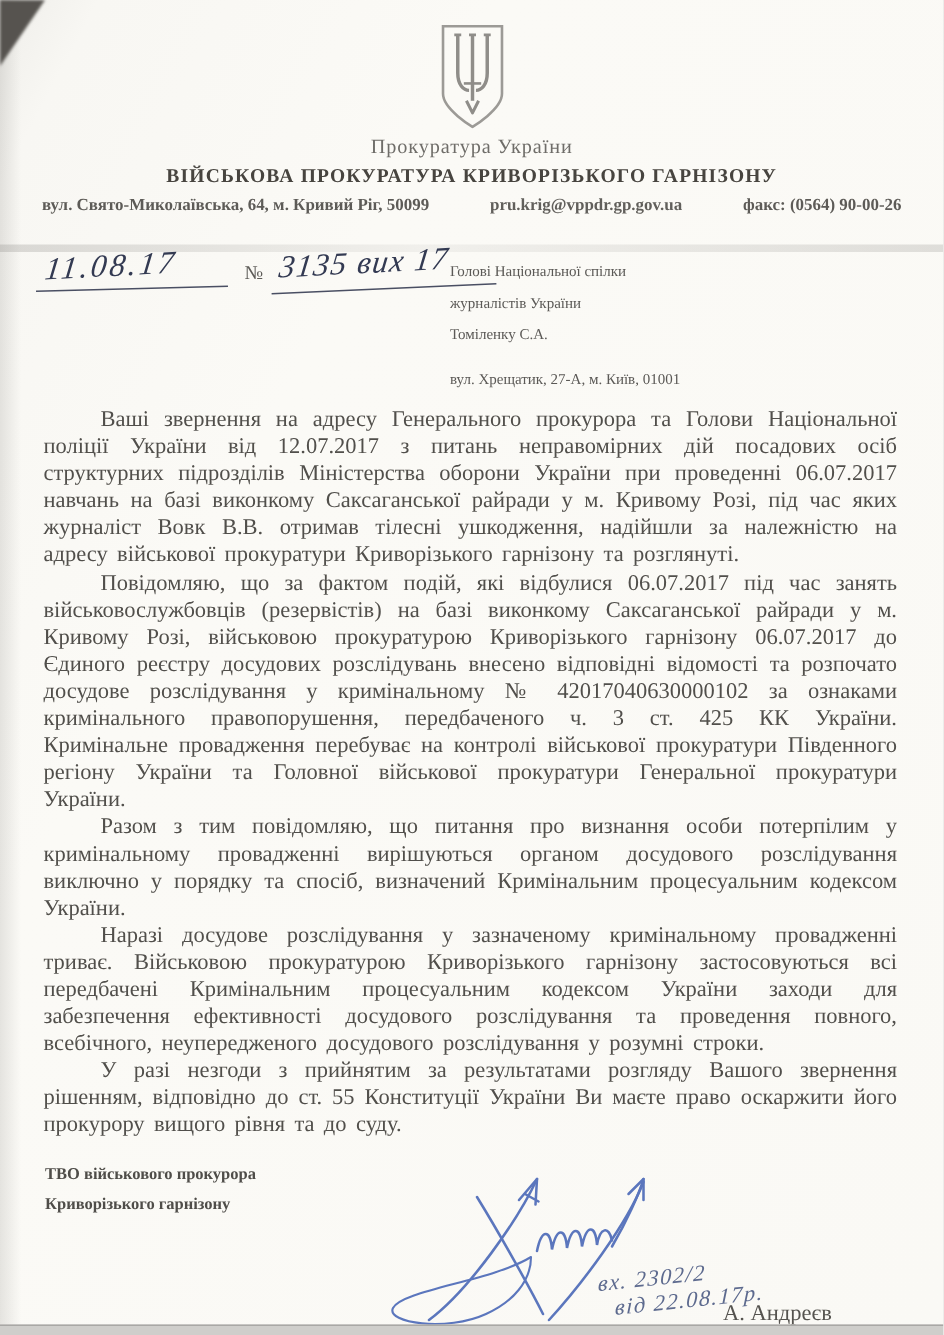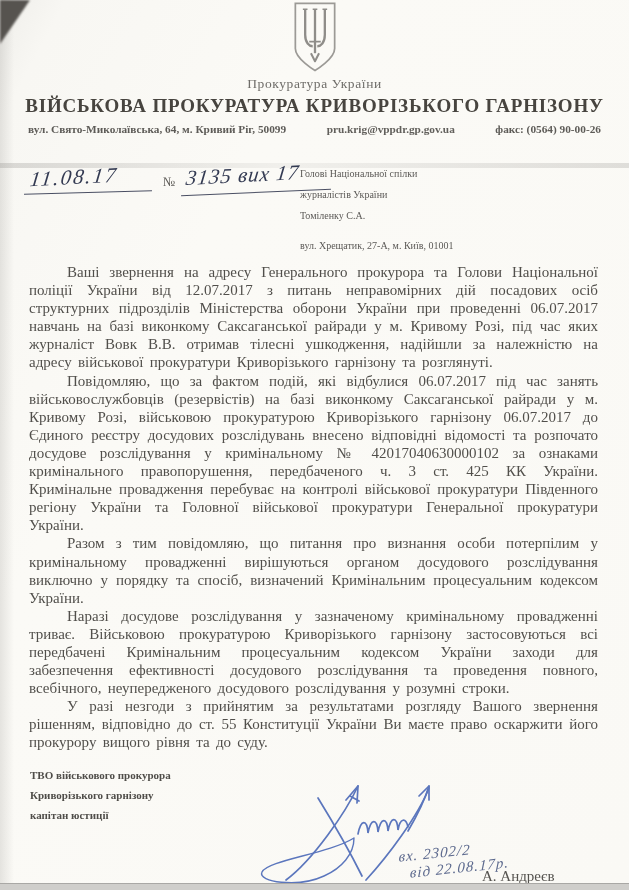--- a/index.html
+++ b/index.html
@@ -10,24 +10,24 @@
   }
   .page::before{content:"";position:absolute;left:0;top:0;width:14px;height:100%;
     background:linear-gradient(90deg,rgba(90,88,84,.14),rgba(90,88,84,0));pointer-events:none;}
   .corner-fold{position:absolute;top:0;left:0;width:0;height:0;
     border-top:44px solid #56534f;border-right:30px solid transparent;filter:blur(1px);}
   .bottom-band{position:absolute;left:0;bottom:0;width:100%;height:6px;
     background:#cfcecb;border-top:1px solid #a9a8a5;}
   .scan-streak{position:absolute;left:0;top:163px;width:100%;height:5px;
     background:linear-gradient(90deg,rgba(150,148,144,.32),rgba(150,148,144,.10) 45%,rgba(150,148,144,.28));}
 
-  .letterhead{text-align:center;}
+  .letterhead{text-align:center;padding-top:14px;}
   .emblem{display:block;margin:0 auto;}
   .org-top{font-size:13.5px;color:#6f6d69;letter-spacing:.6px;margin-top:2px;}
-  .org-line1{font-size:19px;font-weight:bold;color:#47443f;letter-spacing:.8px;margin-top:3px;}
+  .org-line1{font-size:13px;font-weight:bold;color:#47443f;letter-spacing:.8px;margin-top:3px;}
   .org-line2{font-size:17.5px;font-weight:bold;color:#47443f;letter-spacing:.8px;margin-top:1px;}
   .addr-row{display:flex;justify-content:space-between;margin:6px 28px 0 28px;
     font-size:11.3px;font-weight:bold;color:#5d5b57;}
   .addr-row .email{font-weight:bold;color:#615f5b;}
 
   .ref-area{position:absolute;left:0;top:164px;width:100%;height:36px;}
   .hw{font-style:italic;color:#333a52;}
   .hw-date{position:absolute;left:30px;top:1px;font-size:21px;transform:rotate(-3deg) skewX(-10deg);letter-spacing:2px;}
   .date-line{position:absolute;left:24px;top:28px;width:128px;border-bottom:1.7px solid #4a4f63;transform:rotate(-1.5deg);}
   .no-symbol{position:absolute;left:163px;top:10px;font-size:13px;color:#5d5b57;}
@@ -95,21 +95,20 @@
     <p>Ваші звернення на адресу Генерального прокурора та Голови Національної поліції України від 12.07.2017 з питань неправомірних дій посадових осіб структурних підрозділів Міністерства оборони України при проведенні 06.07.2017 навчань на базі виконкому Саксаганської райради у м. Кривому Розі, під час яких журналіст Вовк В.В. отримав тілесні ушкодження, надійшли за належністю на адресу військової прокуратури Криворізького гарнізону та розглянуті.</p>
     <p>Повідомляю, що за фактом подій, які відбулися 06.07.2017 під час занять військовослужбовців (резервістів) на базі виконкому Саксаганської райради у м. Кривому Розі, військовою прокуратурою Криворізького гарнізону 06.07.2017 до Єдиного реєстру досудових розслідувань внесено відповідні відомості та розпочато досудове розслідування у кримінальному № 42017040630000102 за ознаками кримінального правопорушення, передбаченого ч. 3 ст. 425 КК України. Кримінальне провадження перебуває на контролі військової прокуратури Південного регіону України та Головної військової прокуратури Генеральної прокуратури України.</p>
     <p>Разом з тим повідомляю, що питання про визнання особи потерпілим у кримінальному провадженні вирішуються органом досудового розслідування виключно у порядку та спосіб, визначений Кримінальним процесуальним кодексом України.</p>
     <p>Наразі досудове розслідування у зазначеному кримінальному провадженні триває. Військовою прокуратурою Криворізького гарнізону застосовуються всі передбачені Кримінальним процесуальним кодексом України заходи для забезпечення ефективності досудового розслідування та проведення повного, всебічного, неупередженого досудового розслідування у розумні строки.</p>
     <p>У разі незгоди з прийнятим за результатами розгляду Вашого звернення рішенням, відповідно до ст. 55 Конституції України Ви маєте право оскаржити його прокурору вищого рівня та до суду.</p>
   </div>
 
   <div class="sig-block">
     <div>ТВО військового прокурора</div>
     <div>Криворізького гарнізону</div>
-    <div>капітан юстиції</div>
   </div>
 
   <svg class="signature-svg" width="210" height="114" viewBox="0 0 210 114" fill="none" stroke="#5b76bd" stroke-width="1.7" stroke-linecap="round">
     <path d="M28 104 C55 84 88 36 100 10"></path>
     <path d="M100 10 L88 24 M100 10 L99 27 M92 20 L101 25"></path>
     <path d="M100 58 c3 -15 9 -15 10 -1 c3 -15 9 -15 10 -1 c3 -15 9 -15 10 -1 c3 -15 9 -15 10 -1 c2 -12 8 -13 10 -3"></path>
     <path d="M150 55 C160 38 168 20 171 10"></path>
     <path d="M171 10 L161 20 M171 10 L171 24"></path>
     <path d="M171 12 C160 40 130 80 108 104"></path>
     <path d="M96 62 C70 78 10 84 4 96 C-1 106 40 112 66 100 C84 92 96 78 96 62" stroke-width="1.4"></path>

